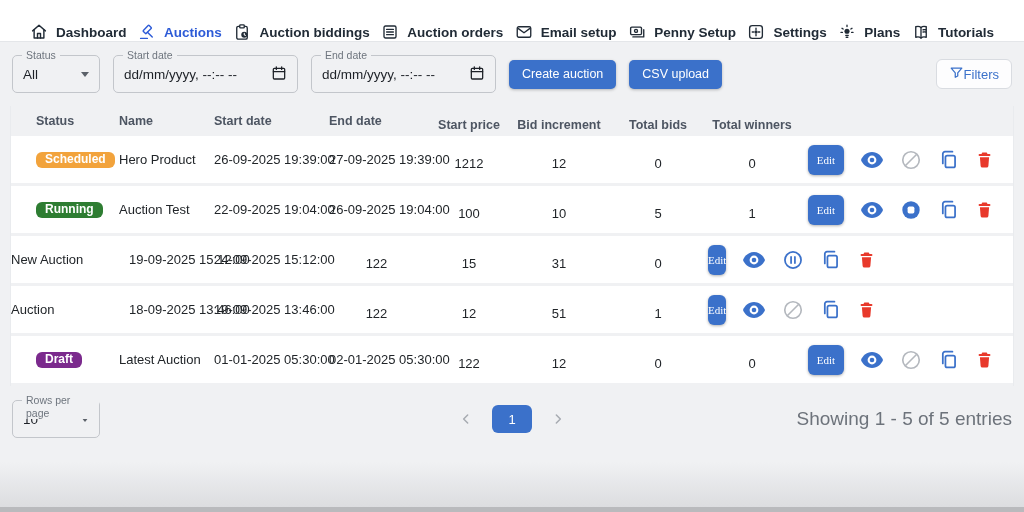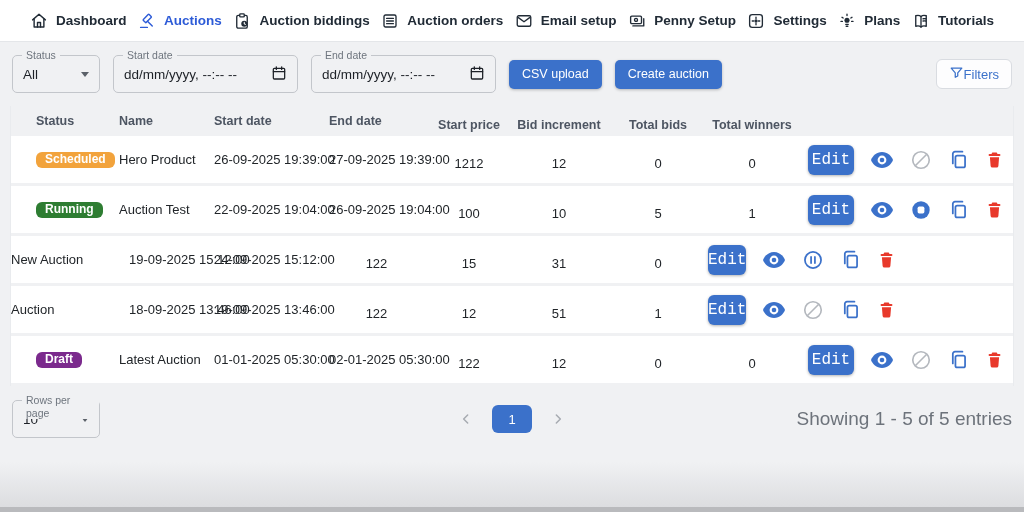--- a/index.html
+++ b/index.html
@@ -1,21 +1,21 @@
 <!DOCTYPE html>
 <html><head>
 <meta charset="utf-8">
 <style>
   * { margin:0; padding:0; box-sizing:border-box; }
   html,body { width:1024px; height:512px; overflow:hidden; }
   body { font-family:"Liberation Sans", sans-serif; background:#f0f1f3; position:relative; }
 
   
   .topnav { height:42px; background:#ffffff; border-bottom:1px solid #e4e6e9;
-            display:flex; align-items:center; justify-content:space-between; padding:16px 30px; }
+            display:flex; align-items:flex-end; justify-content:space-between; padding:0 30px; }
   .nav-item { display:flex; align-items:center; gap:8px; font-size:13.5px; font-weight:700;
               color:#212b36; cursor:pointer; white-space:nowrap; }
   .nav-item svg { width:18px; height:18px; display:block; }
   .nav-item.active { color:#2d5bd7; }
 
   
   .filterbar { display:flex; align-items:center; gap:13px; margin:12px 12px 0 12px; height:40px; }
   .mui-field { position:relative; border:1px solid #c3c6cb; border-radius:5px; height:38px;
                display:flex; align-items:center; padding:0 10px; color:#1d2127; background:transparent; }
   .mui-label { position:absolute; top:-7px; left:9px; font-size:10.5px; color:#6e757e;
@@ -39,22 +39,22 @@
   .thead { height:30px; }
   .th { font-size:12.5px; font-weight:700; color:#4d5562; white-space:nowrap; }
   .th.first { padding-left:25px; }
   .th.pad, .td.pad { padding-left:10px; }
   .th.c, .td.c { text-align:center;margin-top:8px; }
   .trow { height:50px; background:#ffffff; border-bottom:3px solid #f0f1f3; }
   .td { font-size:13px; color:#212529; white-space:nowrap; }
   .badge { display:inline-block; margin-left:25px; color:#fff; font-size:12px; font-weight:600;
            padding:1px 9px; border-radius:6px; line-height:1.1; cursor:default; }
   .actions { display:flex; align-items:center; gap:16px; padding-left:6px; }
-  .btn-edit { background:#3b71ca; color:#fff; border:none; border-radius:6px; width:46px; height:30px;
-              font-size:16px; font-family:Liberation Mono, monospace; cursor:pointer; box-shadow:0 1px 3px rgba(0,0,0,.3); }
+  .btn-edit { background:#3b71ca; color:#fff; border:none; border-radius:6px; width:36px; height:30px;
+              font-size:11px; font-family:Liberation Serif, serif; cursor:pointer; box-shadow:0 1px 3px rgba(0,0,0,.3); }
   .icon-btn { background:none; border:none; padding:0; cursor:pointer; display:flex; align-items:center; }
   .icon-btn svg { display:block; }
 
   
   .tfooter { display:flex; align-items:center; margin:14px 12px 0 12px; }
   .field-rpp { width:88px; justify-content:space-between; }
   .pager { position:absolute; left:0; right:0; display:flex; align-items:center; justify-content:center;
            gap:18px; pointer-events:none; }
   .pager > * { pointer-events:auto; }
   .page-btn { background:#3b71ca; color:#fff; border:none; border-radius:6px; width:40px; height:28px;
@@ -182,22 +182,22 @@
   <div class="mui-field field-date">
     <span class="mui-label">End date</span>
     <span>dd/mm/yyyy, --:-- --</span>
     <span><svg width="16" height="16" viewBox="0 0 24 24" fill="none" stroke="#1d2127" stroke-width="1.9" stroke-linecap="round">
           <rect x="3.5" y="5" width="17" height="16" rx="1.5"></rect>
           <line x1="3.5" y1="10" x2="20.5" y2="10"></line>
           <line x1="8" y1="2.8" x2="8" y2="6.6"></line>
           <line x1="16" y1="2.8" x2="16" y2="6.6"></line>
         </svg></span>
   </div>
+  <button class="btn-primary">Create auction</button>
   <button class="btn-primary">CSV upload</button>
-  <button class="btn-primary">Create auction</button>
   <button class="btn-filters">
     <span><svg viewBox="0 0 24 24" fill="none" stroke="#3b71ca" stroke-width="2" stroke-linejoin="round">
           <path d="M3.5 5h17l-6.5 7.5v5l-4 2.2v-7.2z"></path>
         </svg></span>
     <span>Filters</span>
   </button>
 </div>
 
 <div class="table-wrap">
   <div class="cols thead">

